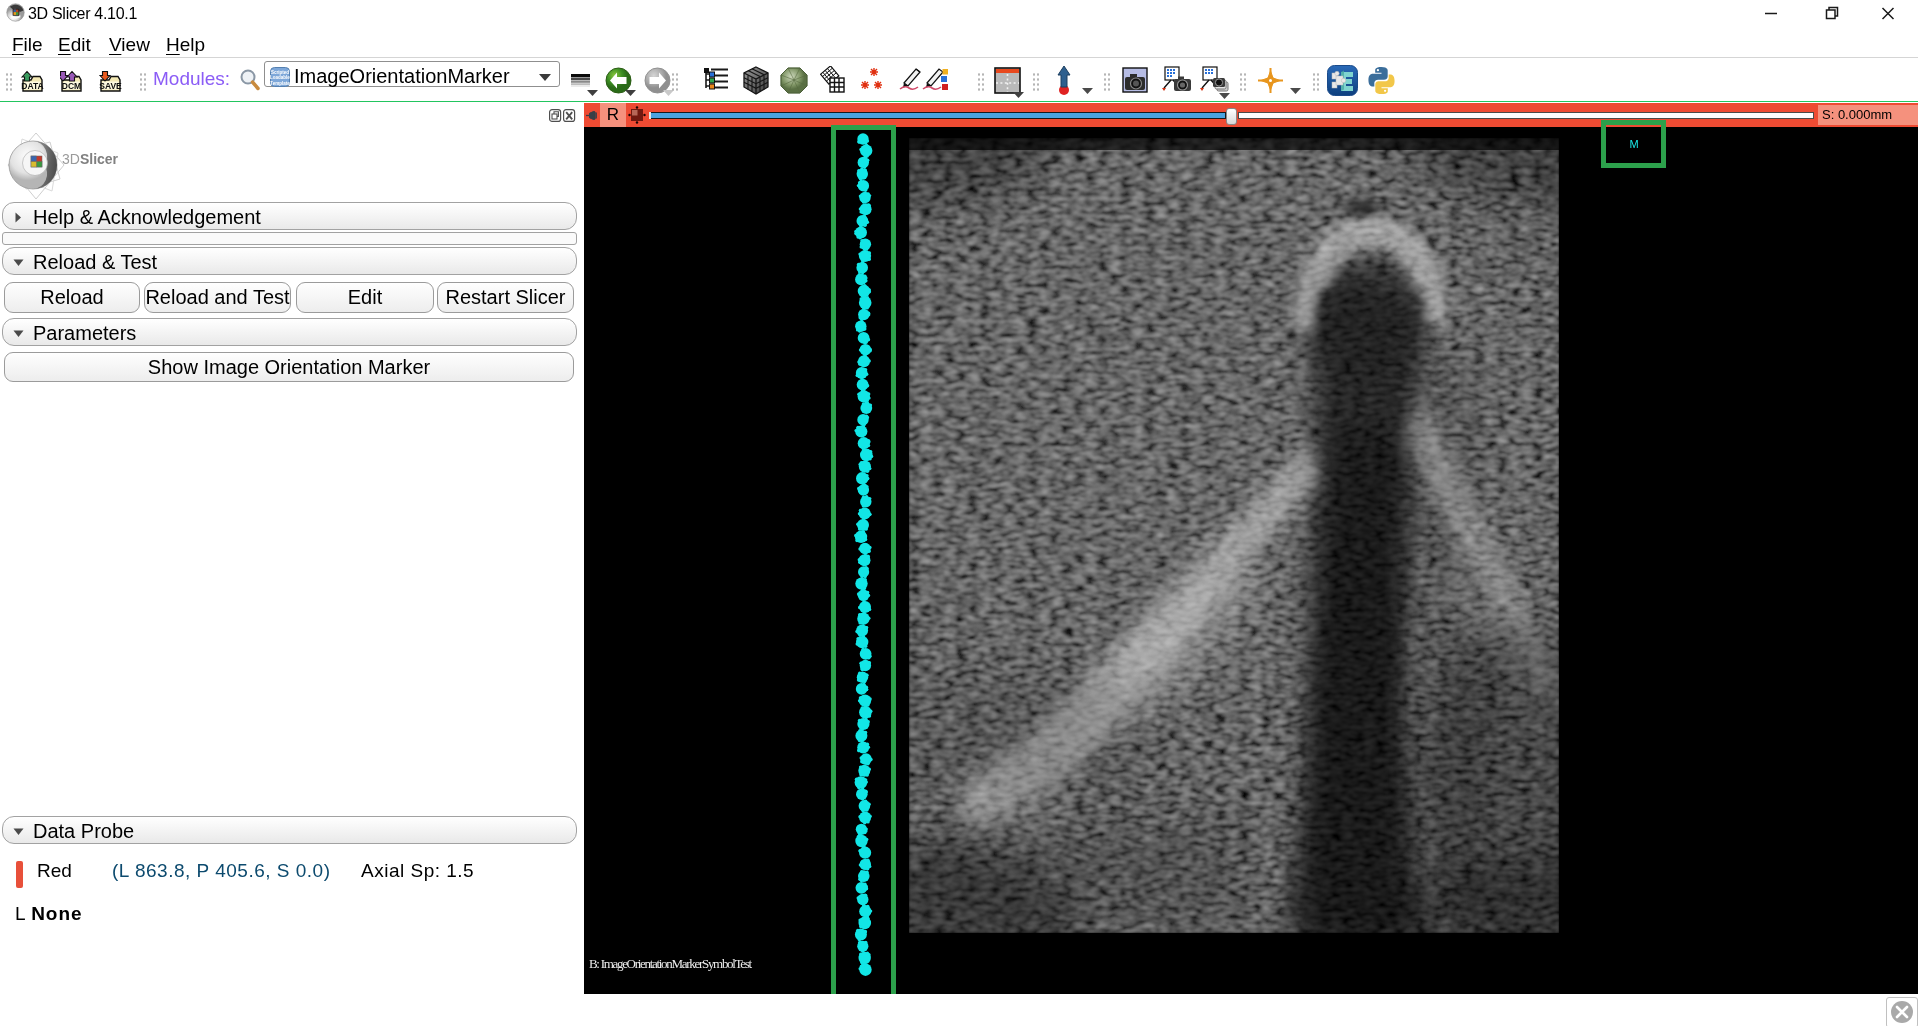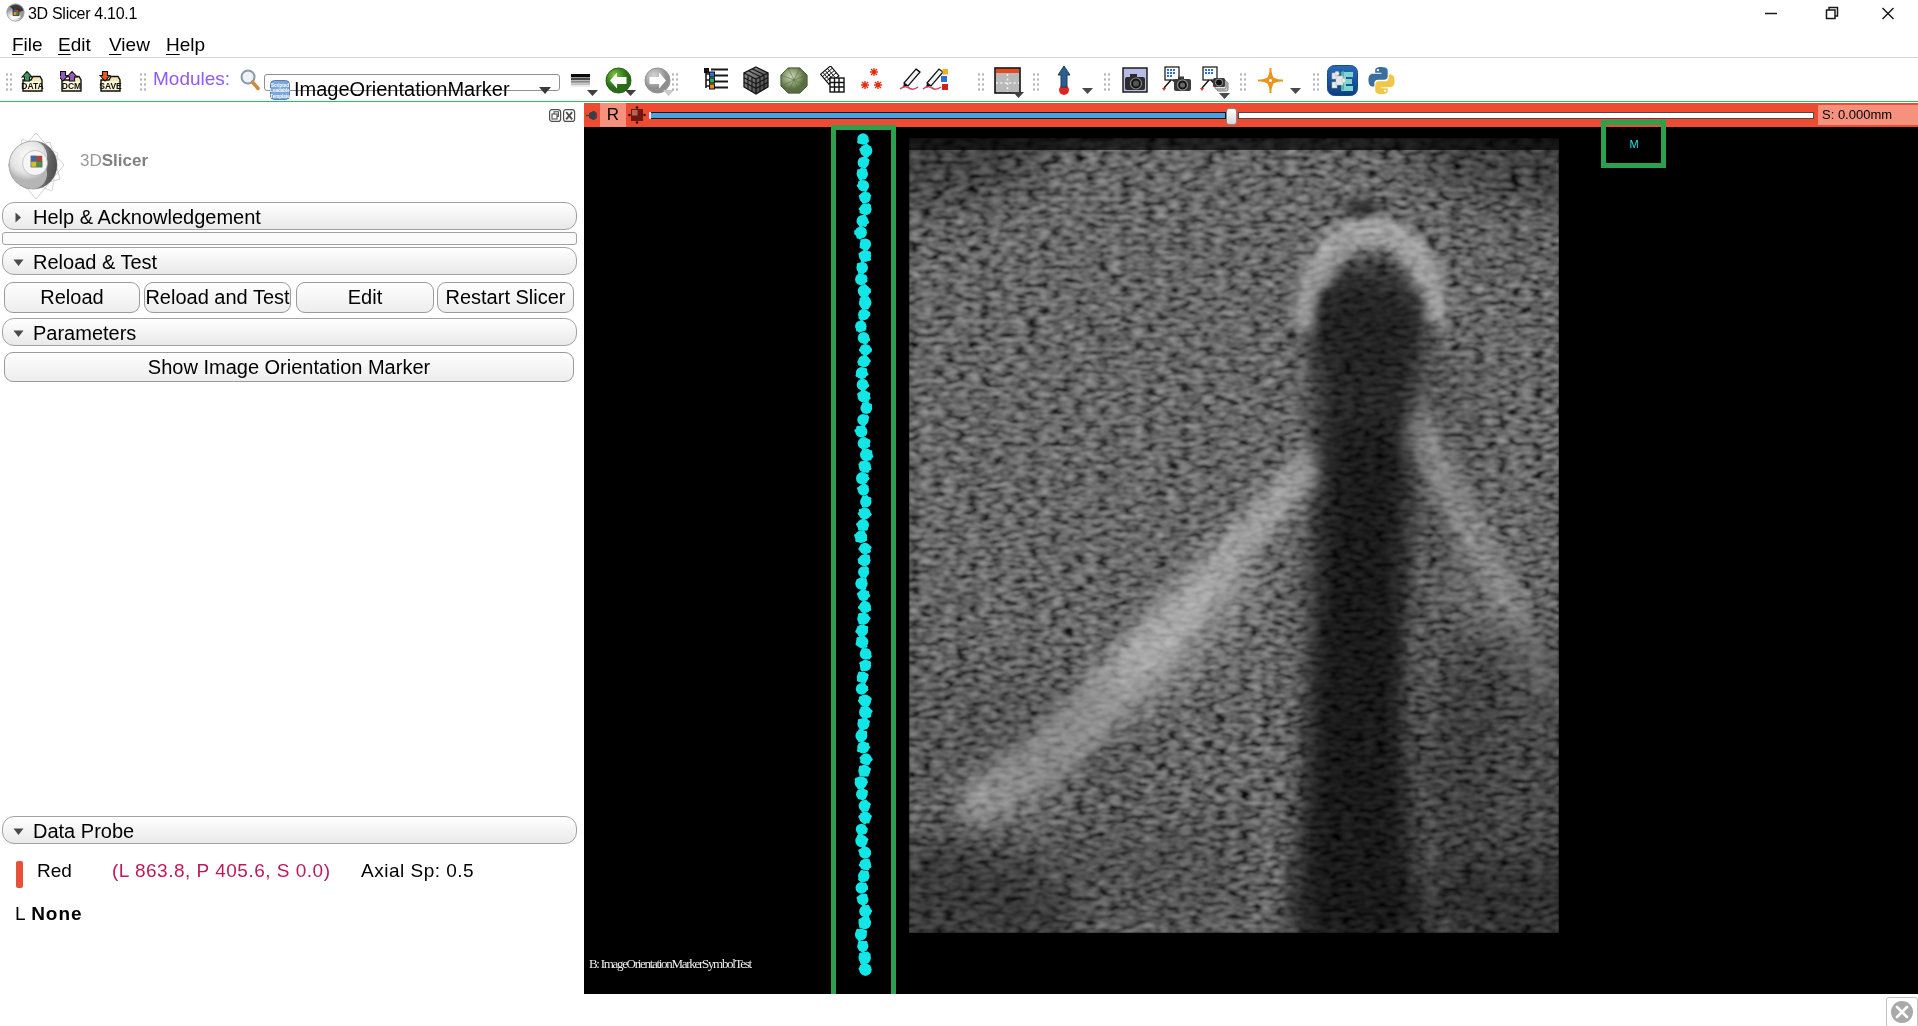--- a/index.html
+++ b/index.html
@@ -9,21 +9,21 @@
 #menubar { position:absolute; left:0; top:28px; width:1918px; height:30px; background:#fff;
   border-bottom:1px solid #d5d5d5; }
 .menuitem { position:absolute; top:6px; font-size:19px; color:#000; }
 .menuitem span { text-decoration:underline; text-underline-offset:3px; }
 #toolbar { position:absolute; left:0; top:59px; width:1918px; height:43px; background:#fff;
   border-bottom:1px solid #22c55e; }
 .grip { position:absolute; top:13px; width:7px; height:20px;
   background-image:radial-gradient(circle, #b5b5b5 1px, transparent 1.3px);
   background-size:4px 5px; }
 #modules-label { position:absolute; left:153px; top:9px; font-size:19px; color:#8b5cf6; }
-#combo { position:absolute; left:264px; top:15px; width:296px; height:17px;
+#combo { position:absolute; left:264px; top:2px; width:296px; height:26px;
   border:1px solid #8f8f8f; border-radius:3px; background:#fff; }
 #combo-text { position:absolute; left:29px; top:3px; font-size:20px; color:#000; }
 #panel { position:absolute; left:0; top:103px; width:584px; height:923px; background:#fff; }
 .sechead { position:absolute; left:2px; width:575px; height:28px;
   border:1px solid #a2a2a2; border-radius:12px;
   background:linear-gradient(#ffffff,#f2f2f2 60%,#e9e9e9); }
 .sechead .tri { position:absolute; left:9px; top:7px; }
 .sechead .lbl { position:absolute; left:30px; top:3px; font-size:20px; color:#000; }
 .btn { position:absolute; height:31px; border:1px solid #9b9b9b; border-radius:9px;
   background:linear-gradient(#fefefe,#f4f4f4 60%,#ededed);
@@ -369,21 +369,21 @@
    <circle cx="29" cy="38" r="24" fill="url(#lg1)" stroke="#999" stroke-width="0.8"></circle>
    <path d="M29 14 A24 24 0 0 1 29 62 A15 15 0 0 0 40 38 A15 15 0 0 0 29 14 Z" fill="url(#lg2)" opacity="0.75"></path>
    <circle cx="31" cy="36" r="12.5" fill="#f6f6f6" stroke="#aaa" stroke-width="0.6"></circle>
    <g stroke="#666" stroke-width="0.5">
      <rect x="27" y="29" width="11" height="11" fill="#c23b2e"></rect>
      <rect x="27" y="29" width="5.5" height="5.5" fill="#3a66b0"></rect>
      <rect x="32.5" y="34.5" width="5.5" height="5.5" fill="#3a9a40"></rect>
      <rect x="27" y="34.5" width="5.5" height="5.5" fill="#d8bc2e"></rect>
    </g>
  </svg>
- <div class="abs" style="left:80px;top:48px;font-size:17px;color:#9a9a9a">3D<b style="color:#808080">Slicer</b></div>
+ <div class="abs" style="left:62px;top:48px;font-size:14px;color:#9a9a9a">3D<b style="color:#808080">Slicer</b></div>
 
  <div class="sechead" style="top:99px">
    <svg class="tri" style="left:12px;top:9px" width="7" height="11">
         <path d="M0.5 0.5 L6 5.5 L0.5 10.5 Z" fill="#4a4a4a"></path>
       </svg>
    <div class="lbl">Help &amp; Acknowledgement</div>
  </div>
  <div class="abs" style="left:2px;top:129px;width:575px;height:13px;border:1px solid #a2a2a2;border-radius:3px;background:#fafafa"></div>
 
  <div class="sechead" style="top:144px">
@@ -406,22 +406,22 @@
  <div class="btn" style="left:4px;top:249px;width:570px;height:30px;line-height:28px">Show Image Orientation Marker</div>
 
  <div class="sechead" style="top:713px">
    <svg class="tri" style="left:10px;top:11px" width="11" height="8">
         <path d="M0.5 0.5 L10.5 0.5 L5.5 7 Z" fill="#4a4a4a"></path>
       </svg>
    <div class="lbl">Data Probe</div>
  </div>
  <div class="abs" style="left:16px;top:758px;width:6.5px;height:27px;background:#e8503a;border-radius:2px"></div>
  <div class="abs" style="left:37px;top:757px;font-size:19px;color:#000">Red</div>
- <div class="abs" style="left:112px;top:757px;font-size:19px;letter-spacing:0.5px;color:#be185d">(L 863.8, P 405.6, S 0.0)</div>
- <div class="abs" style="left:361px;top:757px;font-size:19px;letter-spacing:0.5px;color:#000">Axial Sp: 0.5</div>
+ <div class="abs" style="left:112px;top:757px;font-size:19px;letter-spacing:0.5px;color:#0c4a6e">(L 863.8, P 405.6, S 0.0)</div>
+ <div class="abs" style="left:361px;top:757px;font-size:19px;letter-spacing:0.5px;color:#000">Axial Sp: 1.5</div>
  <div id="dataprobe-rows">
    <div>L <b>None</b></div>
  </div>
 </div>
 
 <div id="viewport">
  <div id="redbar">
    <svg class="abs" style="left:2px;top:7px" width="12" height="11" viewBox="0 0 12 11">
      <g fill="#3a3f46" stroke="#3a3f46">
       <path d="M0 5.5 H3.5" stroke-width="1.3"></path>

